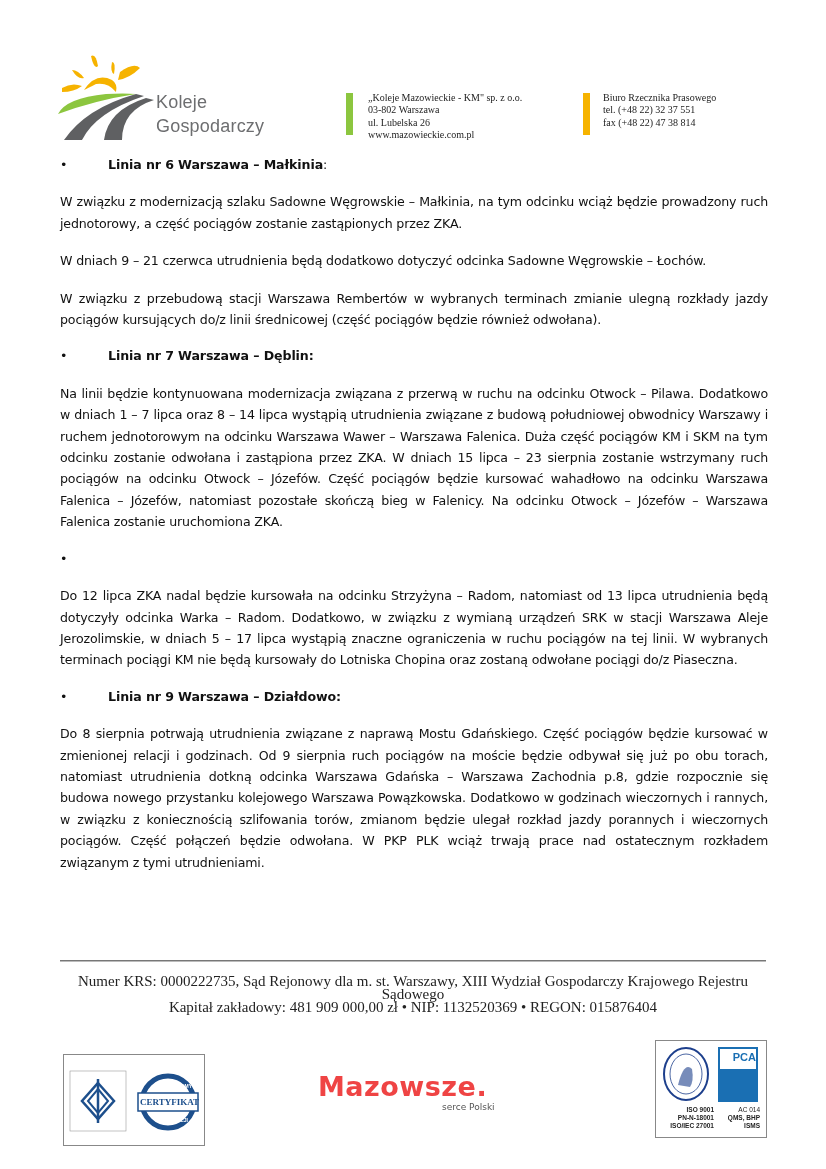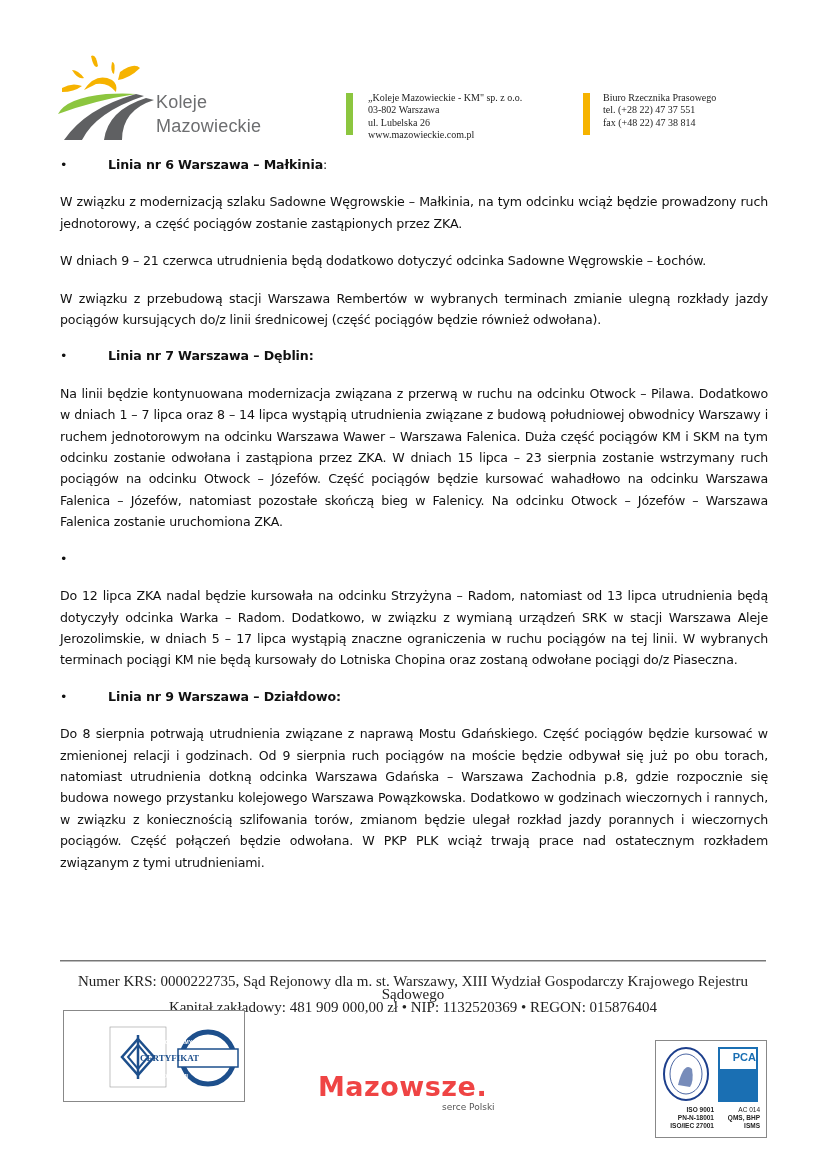--- a/index.html
+++ b/index.html
@@ -21,21 +21,21 @@
   .content { left: 60px; top: 150px; width: 708px; font-family: "DejaVu Sans", sans-serif; font-size: 12.6px; line-height: 21.4px; color: #111; }
   .content p { margin: 16px 0 15px 0; text-align: justify; letter-spacing: -0.15px; }
   .bullet-row { display: flex; align-items: baseline; margin: 4px 0 15px 0; }
   .bullet { width: 48px; font-weight: normal; }
   .heading { font-weight: bold; letter-spacing: -0.1px; }
 
   
   .rule { left: 60px; top: 960px; width: 706px; height: 1px; background: #777; border-bottom: 1px solid #bbb; }
   .footer-text { left: 60px; top: 975px; width: 706px; text-align: center; font-family: "Liberation Serif", serif; font-size: 15px; line-height: 13px; color: #222; }
 
-  .cert-box-left { left: 63px; top: 1010px; width: 140px; height: 90px; border: 1px solid #888; background: #fff; padding-left: 40px; }
+  .cert-box-left { left: 63px; top: 1054px; width: 140px; height: 90px; border: 1px solid #888; background: #fff; }
   .cert-box-right { left: 655px; top: 1040px; width: 110px; height: 96px; border: 1px solid #888; background: #fff; }
   .cert-label { position: absolute; font-family: "Liberation Sans", sans-serif; font-weight: bold; font-size: 6.5px; line-height: 8px; text-align: right; color: #222; }
 
   .mazowsze { left: 318px; top: 1072px; width: 200px; height: 44px; }
   .mazowsze-word { position: absolute; left: 0; top: 0; font-family: "DejaVu Sans", sans-serif; font-weight: bold; font-size: 27px; color: #ef4444; letter-spacing: 0.5px; line-height: 30px; }
   .mazowsze-sub { position: absolute; left: 124px; top: 30px; font-family: "DejaVu Sans", sans-serif; font-size: 9px; color: #555; text-align: right; }
 </style>
 </head>
 <body>
 
@@ -49,36 +49,36 @@
     <path d="M16 22 Q22 22 28 30 Q22 32 16 22 Z" fill="#f6b300"></path>
     <path d="M28 42 Q40 24 56 32 Q62 36 60 44 Q52 34 40 36 Q32 40 28 42 Z" fill="#f6b300"></path>
 
     <path d="M2 66 Q10 50 50 46 Q68 45 80 46 Q40 52 2 66 Z" fill="#8cc63f"></path>
 
     <path d="M8 92 Q30 60 80 46 L88 48 Q40 64 26 92 Z" fill="#5f6062"></path>
     <path d="M48 92 Q52 62 90 50 L98 52 Q66 62 66 92 Z" fill="#5f6062"></path>
   </svg>
   <div class="logo-text">
     <div>Koleje</div>
-    <div>Mazowieckie</div>
+    <div>Gospodarczy</div>
   </div>
 </div>
 
 <div class="abs bar bar-green"></div>
 <div class="abs addr addr-left">
   <div>„Koleje Mazowieckie - KM" sp. z o.o.</div>
   <div>03-802 Warszawa</div>
   <div>ul. Lubelska 26</div>
   <div>www.mazowieckie.com.pl</div>
 </div>
 
 <div class="abs bar bar-yellow"></div>
 <div class="abs addr addr-right">
   <div>Biuro Rzecznika Prasowego</div>
-  <div>tel. (+28 22) 47 37 551</div>
+  <div>tel. (+48 22) 32 37 551</div>
   <div>fax (+48 22) 47 38 814</div>
 </div>
 
 <div class="abs content">
 
   <div>
     <div class="bullet-row">
       <span class="bullet">•</span>
       <span><span class="heading">Linia nr 6 Warszawa – Małkinia</span><span>:</span></span>
     </div>

